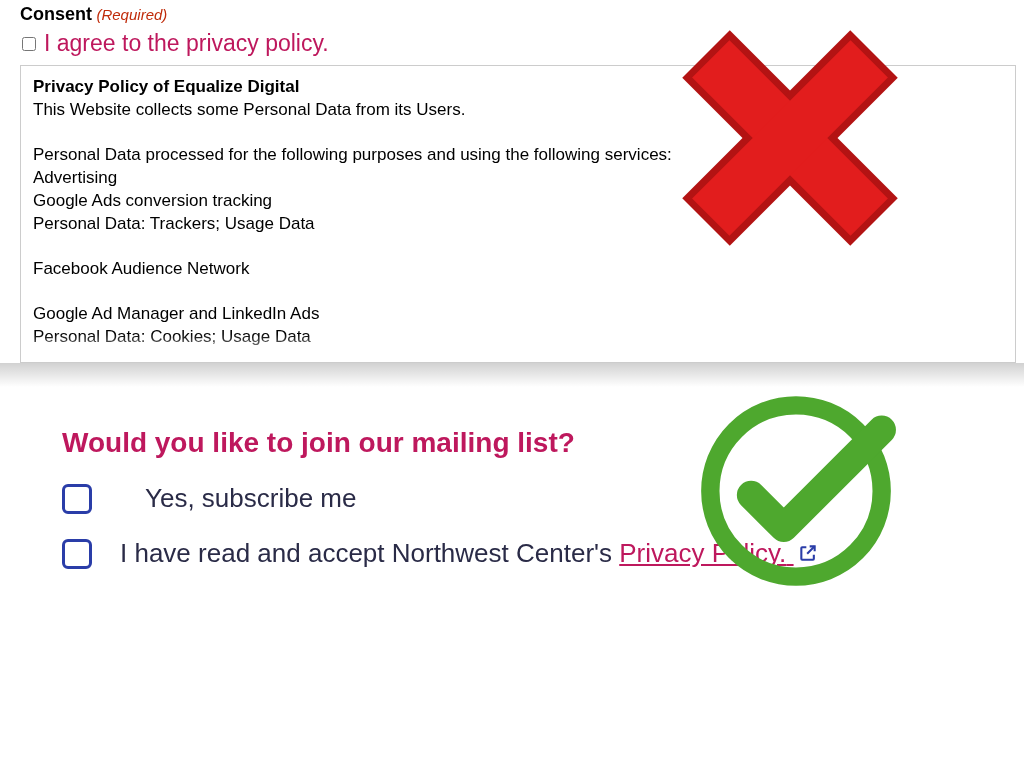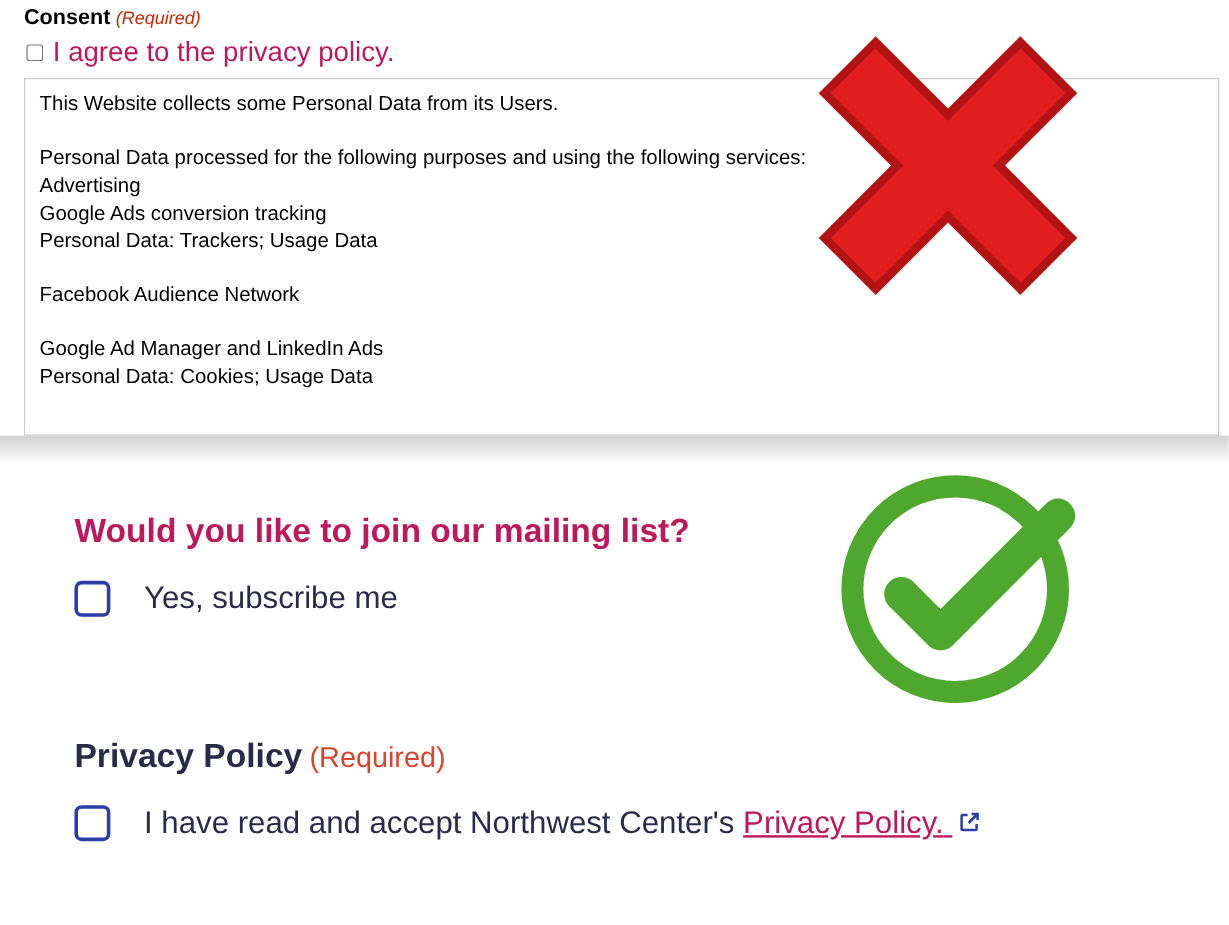--- a/index.html
+++ b/index.html
@@ -89,20 +89,21 @@
     .bottom-heading {
       font-size: 28px;
       font-weight: 700;
       color: #be185d;
       margin-bottom: 24px;
     }
     .bottom-row {
       display: flex;
       align-items: center;
       margin-bottom: 10px;
+      gap: 25px;
     }
     .blue-checkbox {
       width: 30px;
       height: 30px;
       border: 3px solid #2a3da8;
       border-radius: 6px;
       flex-shrink: 0;
       margin-right: 28px;
       background: #fff;
     }
@@ -153,20 +154,21 @@
 <div class="top-section">
   <div>
     <span class="consent-header">Consent</span>
     <span class="required-red">(Required)</span>
   </div>
   <div class="consent-row">
     <input type="checkbox" class="consent-checkbox" style="">
     <span class="consent-label">I agree to the privacy policy.</span>
   </div>
   <div class="policy-box">
+    <p class="policy-title">Privacy Policy of Equalize Digital</p>
     <p>This Website collects some Personal Data from its Users.</p>
     <div class="policy-spacer"></div>
     <p>Personal Data processed for the following purposes and using the following services:</p>
     <p>Advertising</p>
     <p>Google Ads conversion tracking</p>
     <p>Personal Data: Trackers; Usage Data</p>
     <div class="policy-spacer"></div>
     <p>Facebook Audience Network</p>
     <div class="policy-spacer"></div>
     <p>Google Ad Manager and LinkedIn Ads</p>
@@ -187,23 +189,20 @@
 
 <div class="divider-shadow"></div>
 
 <div class="bottom-section">
   <div class="bottom-heading">Would you like to join our mailing list?</div>
   <div class="bottom-row">
     <div class="blue-checkbox"></div>
     <span class="bottom-label">Yes, subscribe me</span>
   </div>
   
-  <div class="privacy-heading">
-    <span>Privacy Policy</span><span class="required-orange">(Required)</span>
-  </div>
   
   <div class="privacy-row">
     <div class="blue-checkbox"></div>
     <span class="bottom-label">
       <span>I have read and accept Northwest Center's </span><a href="#" class="privacy-link"><span>Privacy Policy.</span> <svg class="ext-icon" width="20" height="20" viewBox="0 0 24 24" fill="none" stroke="#2a3da8" stroke-width="2.5">
             <path d="M14 4h6v6"></path>
             <path d="M20 4l-9 9"></path>
             <path d="M19 14v5a1 1 0 0 1-1 1H5a1 1 0 0 1-1-1V6a1 1 0 0 1 1-1h5"></path>
           </svg></a>
     </span>

